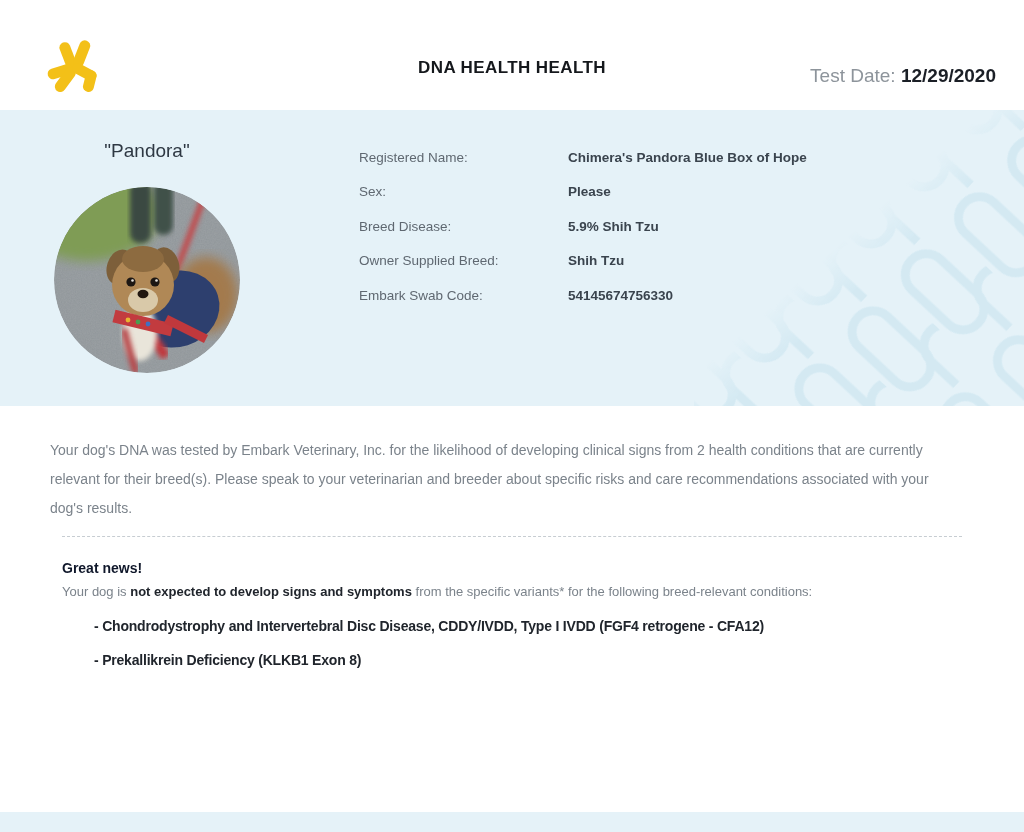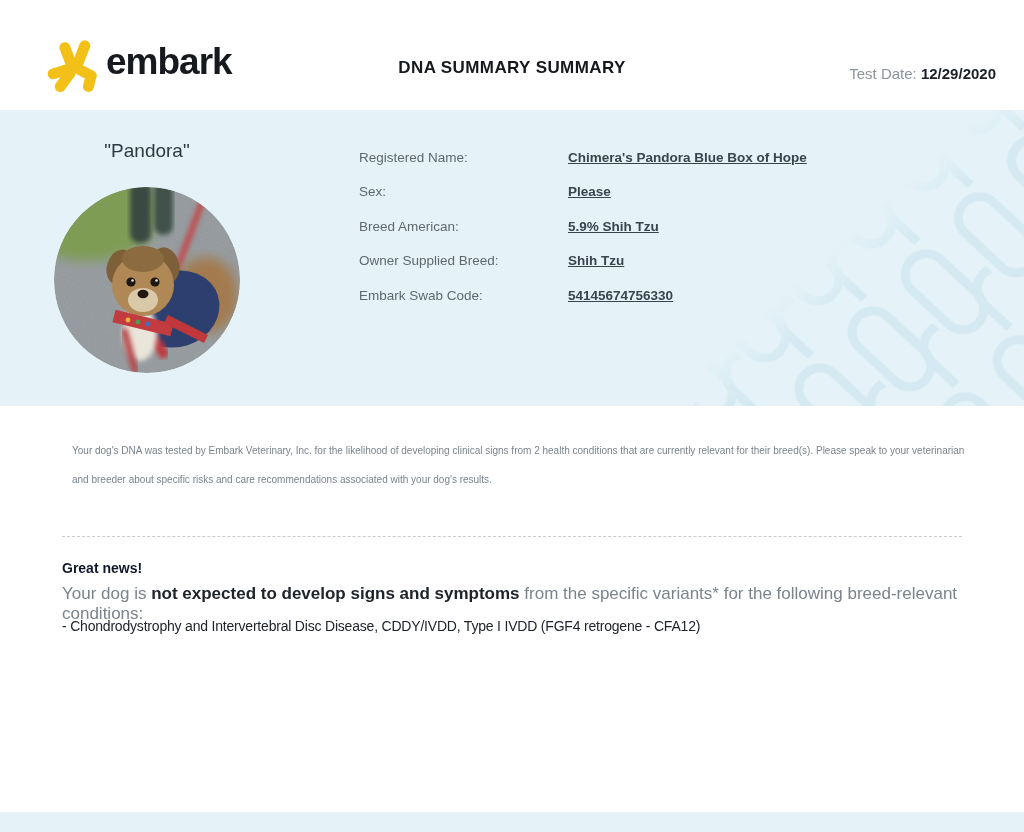--- a/index.html
+++ b/index.html
@@ -16,53 +16,53 @@
   .logo { position:absolute; left:42px; top:34px; display:flex; align-items:center; }
   .logo svg { display:block; }
   .logo-word {
     font-size:37px; font-weight:800; color:#16191e; letter-spacing:-1px;
     margin-left:2px; line-height:1; transform:translateY(-2px);
   }
   .doc-title {
     position:absolute; top:58px; left:0; width:1024px; text-align:center;
     font-size:17px; font-weight:700; color:#15181c; letter-spacing:0.4px;
   }
-  .test-date { position:absolute; top:65px; right:28px; font-size:15px; color:#8d949b; }
+  .test-date { position:absolute; top:65px; right:28px; font-size:19px; color:#8d949b; }
   .test-date b { color:#1b1f26; font-weight:700; }
 
   
   .band { position:absolute; top:110px; left:0; width:1024px; height:296px; background:#e5f2f8; overflow:hidden; }
   .band-pattern { position:absolute; right:0; bottom:0; }
   .call-name {
     position:absolute; left:52px; top:30px; width:190px; text-align:center;
     font-size:19px; color:#2e3843; font-weight:400;
   }
   .photo-wrap { position:absolute; left:54px; top:77px; width:186px; height:186px; border-radius:50%; overflow:hidden; }
 
   .fields { position:absolute; left:359px; top:30px; }
   .field-row { display:flex; height:34.5px; align-items:center; }
   .field-label { width:209px; font-size:13.5px; color:#5f6871; }
-  .field-value { font-size:13.5px; font-weight:700; color:#3a444e;text-decoration:underline; }
+  .field-value { font-size:13.5px; font-weight:700; color:#3a444e; }
 
   
   .intro {
-    position:absolute; left:72px; top:436px; width:900px;
-    font-size:10px; line-height:29px; color:#7b838b;
+    position:absolute; left:50px; top:436px; width:900px;
+    font-size:14px; line-height:29px; color:#7b838b;
   }
   .divider {
     position:absolute; left:62px; top:536px; width:900px; height:0;
     border-top:1.5px dashed #c7cdd2;
   }
   .good-news { position:absolute; left:62px; top:560px; font-size:14px; font-weight:700; color:#0f172a; }
-  .result-line { position:absolute; left:62px; top:584px; width:920px; font-size:17px; color:#7b838b; }
+  .result-line { position:absolute; left:62px; top:584px; width:920px; font-size:13px; color:#7b838b; }
   .result-line b { color:#20252c; font-weight:700; }
   .conditions { position:absolute; left:62px; top:618px; width:900px; }
   .condition {
-    font-size:14px; font-weight:400; color:#20252c; letter-spacing:-0.2px;
-    height:34px; display:flex; align-items:flex-start;
+    font-size:14px; font-weight:700; color:#20252c; letter-spacing:-0.2px;
+    height:34px; display:flex; align-items:flex-start;margin-left:32px;
   }
 
   
   .footer-band { position:absolute; left:0; bottom:0; width:1024px; height:20px; background:#e5f2f8; }
 </style>
 </head>
 <body>
 
 <div class="header">
   <div class="logo">
@@ -71,23 +71,22 @@
         <g stroke="#f3c018" stroke-width="12" stroke-linecap="round" fill="none">
           <line x1="23" y1="15" x2="30" y2="33"></line>
           <line x1="45" y1="13" x2="38" y2="31"></line>
           <line x1="10" y1="44" x2="26" y2="39"></line>
           <line x1="18" y1="58" x2="29" y2="43"></line>
           <line x1="37" y1="38" x2="52" y2="46"></line>
           <line x1="52" y1="46" x2="49" y2="58"></line>
         </g>
       </svg>
     </span>
-    <span class="logo-word">embark</span>
   </div>
-  <div class="doc-title">DNA SUMMARY SUMMARY</div>
+  <div class="doc-title">DNA HEALTH HEALTH</div>
   <div class="test-date"><span>Test Date:</span> <b>12/29/2020</b></div>
 </div>
 
 <div class="band">
 
   <svg class="band-pattern" width="330" height="300" viewBox="0 0 330 300">
     <defs>
       <pattern id="caps" width="78" height="126" patternUnits="userSpaceOnUse" patternTransform="rotate(-47) translate(4,4)">
         <rect x="10" y="8" width="42" height="92" rx="21" fill="none" stroke="#cfe7f1" stroke-width="9"></rect>
         <rect x="49" y="70" width="42" height="92" rx="21" fill="none" stroke="#cfe7f1" stroke-width="9"></rect>
@@ -158,21 +157,21 @@
   <div class="fields">
     <div class="field-row">
       <span class="field-label">Registered Name:</span>
       <span class="field-value">Chimera's Pandora Blue Box of Hope</span>
     </div>
     <div class="field-row">
       <span class="field-label">Sex:</span>
       <span class="field-value">Please</span>
     </div>
     <div class="field-row">
-      <span class="field-label">Breed American:</span>
+      <span class="field-label">Breed Disease:</span>
       <span class="field-value">5.9% Shih Tzu</span>
     </div>
     <div class="field-row">
       <span class="field-label">Owner Supplied Breed:</span>
       <span class="field-value">Shih Tzu</span>
     </div>
     <div class="field-row">
       <span class="field-label">Embark Swab Code:</span>
       <span class="field-value">54145674756330</span>
     </div>
@@ -182,15 +181,16 @@
 <p class="intro">Your dog's DNA was tested by Embark Veterinary, Inc. for the likelihood of developing clinical signs from 2 health conditions that are currently relevant for their breed(s). Please speak to your veterinarian and breeder about specific risks and care recommendations associated with your dog's results.</p>
 
 <div class="divider"></div>
 
 <div class="good-news">Great news!</div>
 
 <div class="result-line"><span>Your dog is </span><b>not expected to develop signs and symptoms</b><span> from the specific variants* for the following breed-relevant conditions:</span></div>
 
 <div class="conditions">
   <div class="condition">- Chondrodystrophy and Intervertebral Disc Disease, CDDY/IVDD, Type I IVDD (FGF4 retrogene - CFA12)</div>
+  <div class="condition">- Prekallikrein Deficiency (KLKB1 Exon 8)</div>
 </div>
 
 <div class="footer-band"></div>
 
 </body></html>

